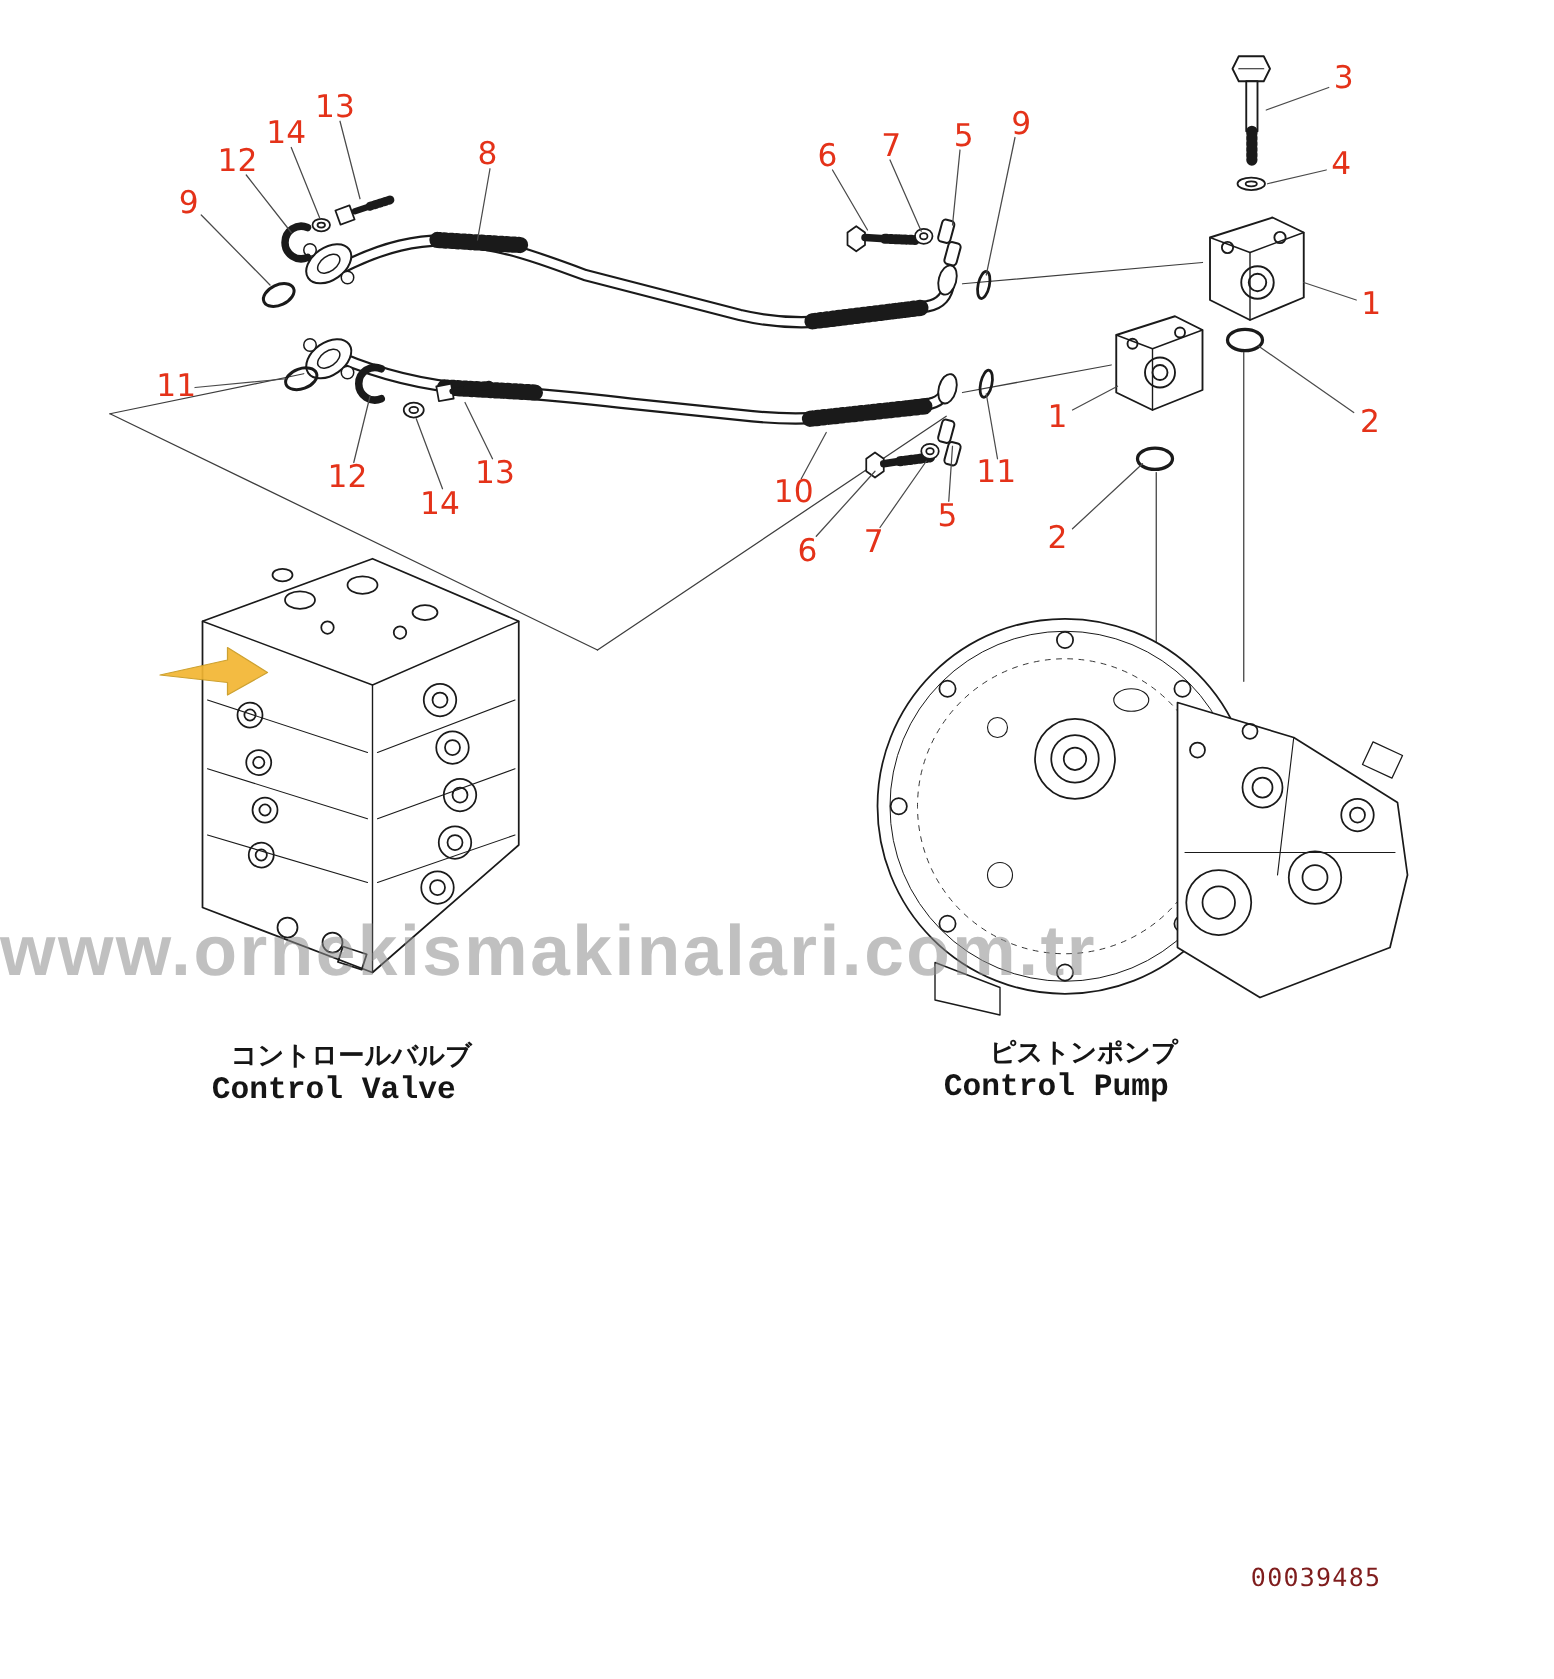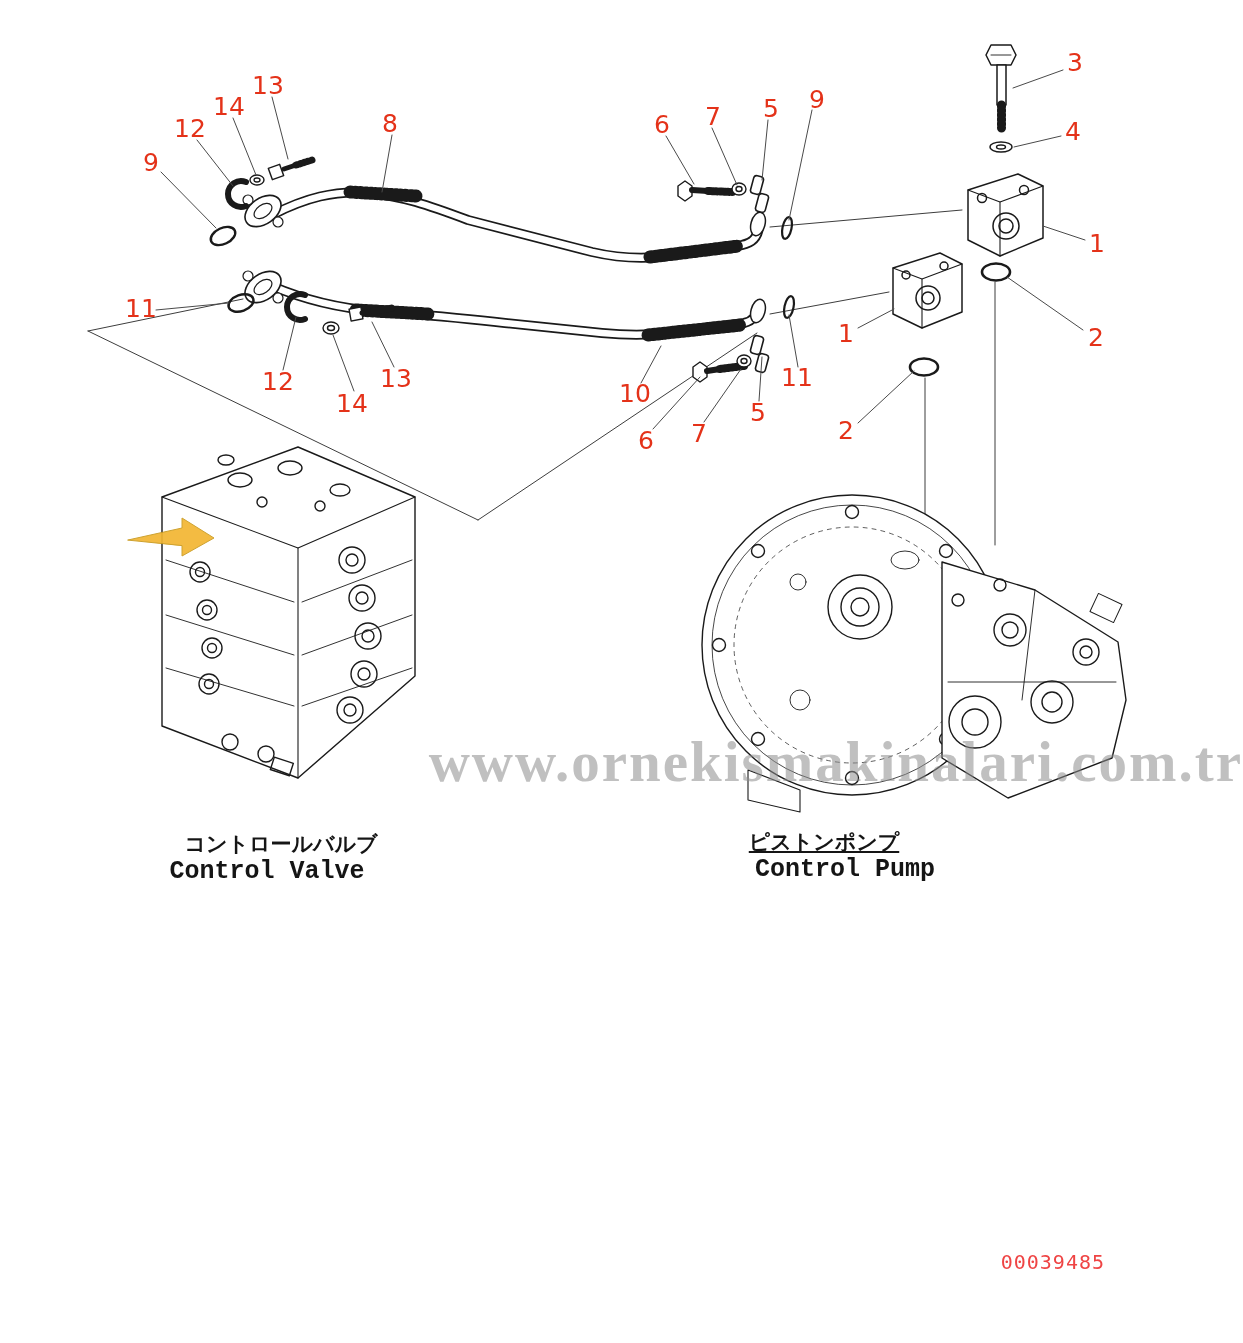--- a/index.html
+++ b/index.html
@@ -8,35 +8,35 @@
     overflow:hidden;font-family:"DejaVu Sans",sans-serif;
   }
   svg.drawing{position:absolute;left:0;top:0;z-index:2;}
   .watermark-brand{
     position:absolute;left:0;right:0;top:462px;text-align:center;
     font-size:232px;font-weight:bold;letter-spacing:26px;line-height:1;
     color:rgba(150,150,150,0.42);z-index:3;pointer-events:none;
     font-family:"DejaVu Sans",sans-serif;white-space:nowrap;
   }
   .watermark-url{
-    position:absolute;left:0;right:0;top:733px;text-align:right;
+    position:absolute;left:0;right:0;top:733px;text-align:left;
     font-size:57px;font-weight:bold;letter-spacing:2px;line-height:1;
     color:rgba(140,140,140,0.55);z-index:3;pointer-events:none;
-    font-family:Liberation Serif, serif;white-space:nowrap;
+    font-family:Liberation Sans, sans-serif;white-space:nowrap;
   }
   .callout-layer{position:absolute;left:0;top:0;width:100%;height:100%;z-index:4;}
   .callout{
     position:absolute;transform:translate(-50%,-50%);
     font-size:25px;line-height:1;font-family:"DejaVu Sans",sans-serif;
   }
   .part-label{position:absolute;transform:translateX(-50%);text-align:center;color:#151515;z-index:4;white-space:nowrap;margin-top:20px;}
   .label-jp{font-size:21px;font-weight:bold;font-family:"DejaVu Sans",sans-serif;}
   .label-en{font-size:25px;font-weight:bold;font-family:"Liberation Mono","DejaVu Sans Mono",monospace;}
   .doc-number{
-    position:absolute;right:138px;top:1250px;font-size:20px;color:#ef4444;
+    position:absolute;right:138px;top:1250px;font-size:20px;color:#7f1d1d;
     font-family:"DejaVu Sans Mono",monospace;z-index:4;letter-spacing:1px;
   }
 </style>
 </head>
 <body>
 
 <div class="stage">
 
   <svg class="drawing" width="1243" height="1343" viewBox="0 0 1243 1343" fill="none" stroke-linecap="round" stroke-linejoin="round">
 
@@ -318,18 +318,18 @@
       <div class="callout" style="left: 646px; top: 440px;">6</div>
       <div class="callout" style="left: 699px; top: 433px;">7</div>
       <div class="callout" style="left: 758px; top: 412px;">5</div>
       <div class="callout" style="left: 797px; top: 377px;">11</div>
       <div class="callout" style="left: 846px; top: 333px;">1</div>
       <div class="callout" style="left: 846px; top: 430px;">2</div>
     </div>
 
   <div class="part-label label-jp" style="left:281px;top:810px;">コントロールバルブ</div>
   <div class="part-label label-en" style="left:267px;top:837px;">Control Valve</div>
-  <div class="part-label label-jp" style="left:824px;top:808px;text-decoration:underline;">ピストンポンプ</div>
+  <div class="part-label label-jp" style="left:867px;top:808px;">ピストンポンプ</div>
   <div class="part-label label-en" style="left:845px;top:835px;">Control Pump</div>
 
   <div class="doc-number">00039485</div>
 
 </div>
 
 </body></html>

